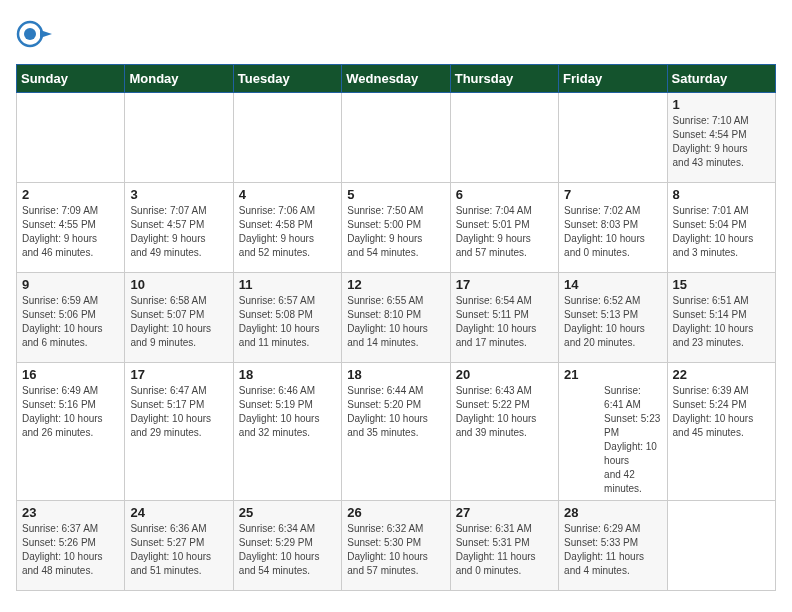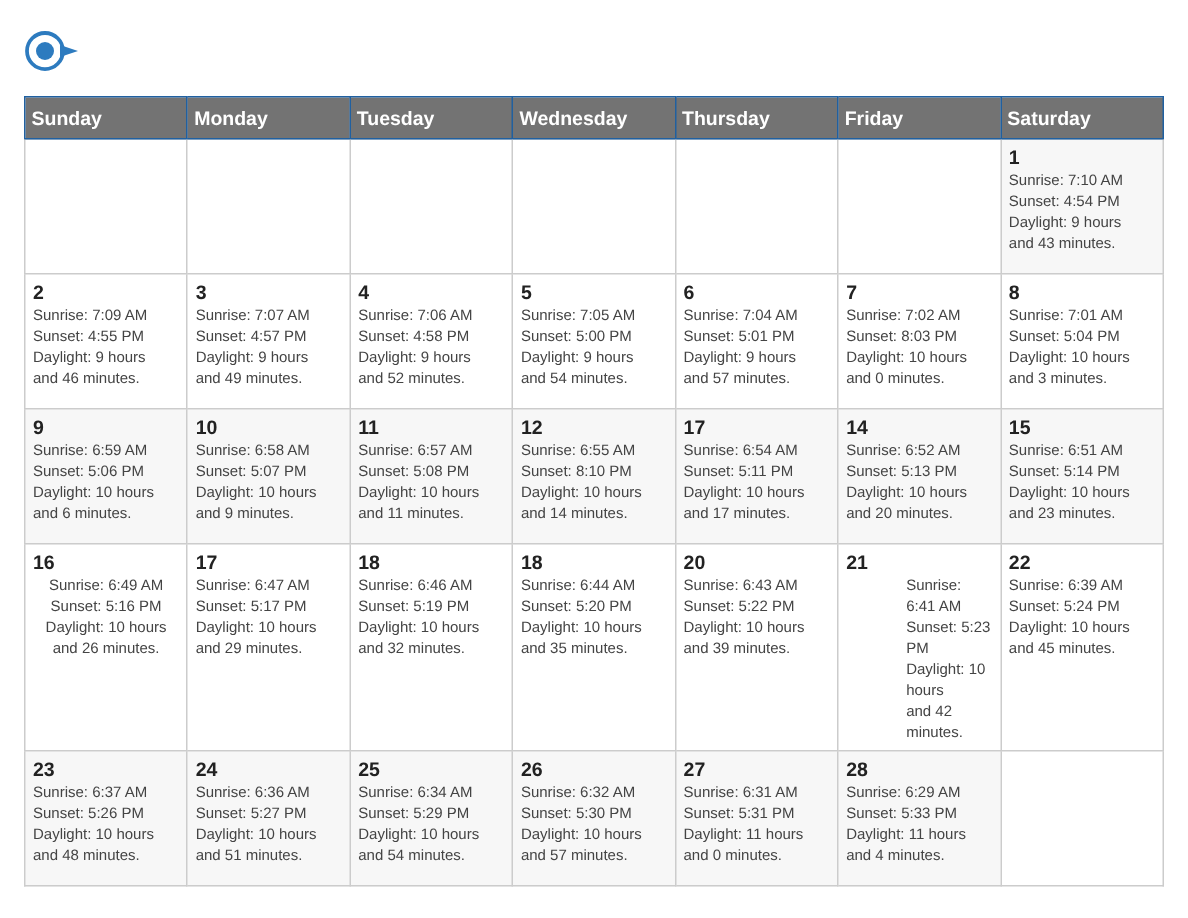--- a/index.html
+++ b/index.html
@@ -46,21 +46,21 @@
     .calendar-subtitle {
       font-size: 15px;
       color: #444;
     }
     table {
       width: 100%;
       border-collapse: collapse;
       table-layout: fixed;
     }
     thead tr th {
-      background: #737373;
+      background: #14532d;
       color: #fff;
       padding: 6px 4px;
       font-size: 13px;
       font-weight: bold;
       text-align: left;
       border: 1px solid #2060a0;
     }
     tbody tr td {
       vertical-align: top;
       border: 1px solid #ccc;
@@ -153,21 +153,21 @@
         </td>
         <td>
           <span class="day-num">4</span>
           <div class="day-info" style="white-space: pre-line;">Sunrise: 7:06 AM
 Sunset: 4:58 PM
 Daylight: 9 hours
 and 52 minutes.</div>
         </td>
         <td>
           <span class="day-num">5</span>
-          <div class="day-info" style="white-space: pre-line;">Sunrise: 7:05 AM
+          <div class="day-info" style="white-space: pre-line;">Sunrise: 7:50 AM
 Sunset: 5:00 PM
 Daylight: 9 hours
 and 54 minutes.</div>
         </td>
         <td>
           <span class="day-num">6</span>
           <div class="day-info" style="white-space: pre-line;">Sunrise: 7:04 AM
 Sunset: 5:01 PM
 Daylight: 9 hours
 and 57 minutes.</div>
@@ -234,21 +234,21 @@
           <span class="day-num">15</span>
           <div class="day-info" style="white-space: pre-line;">Sunrise: 6:51 AM
 Sunset: 5:14 PM
 Daylight: 10 hours
 and 23 minutes.</div>
         </td>
       </tr>
       <tr>
         <td>
           <span class="day-num">16</span>
-          <div class="day-info" style="white-space: pre-line; text-align: center;">Sunrise: 6:49 AM
+          <div class="day-info" style="white-space: pre-line;">Sunrise: 6:49 AM
 Sunset: 5:16 PM
 Daylight: 10 hours
 and 26 minutes.</div>
         </td>
         <td>
           <span class="day-num">17</span>
           <div class="day-info" style="white-space: pre-line;">Sunrise: 6:47 AM
 Sunset: 5:17 PM
 Daylight: 10 hours
 and 29 minutes.</div>

